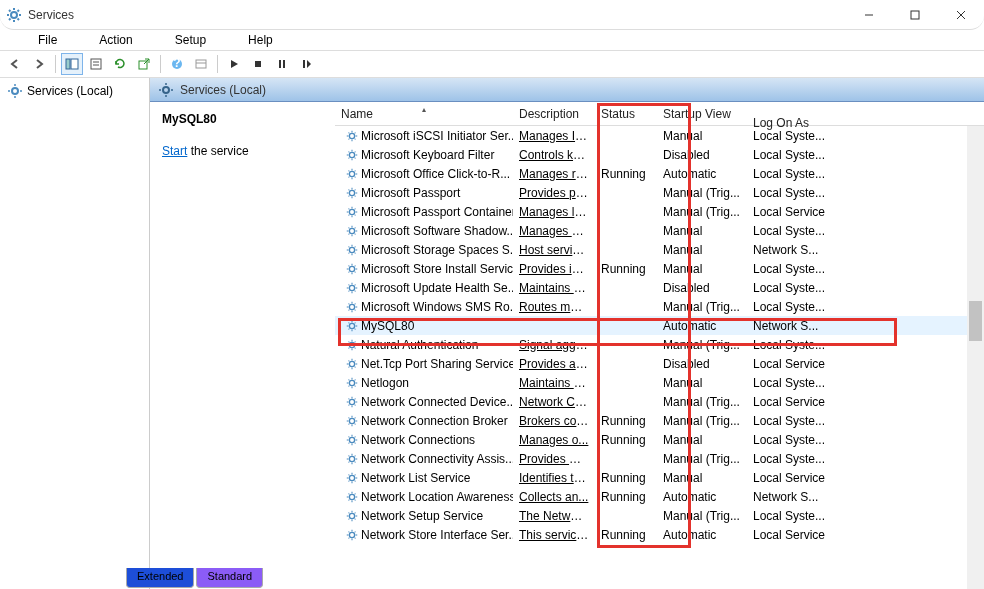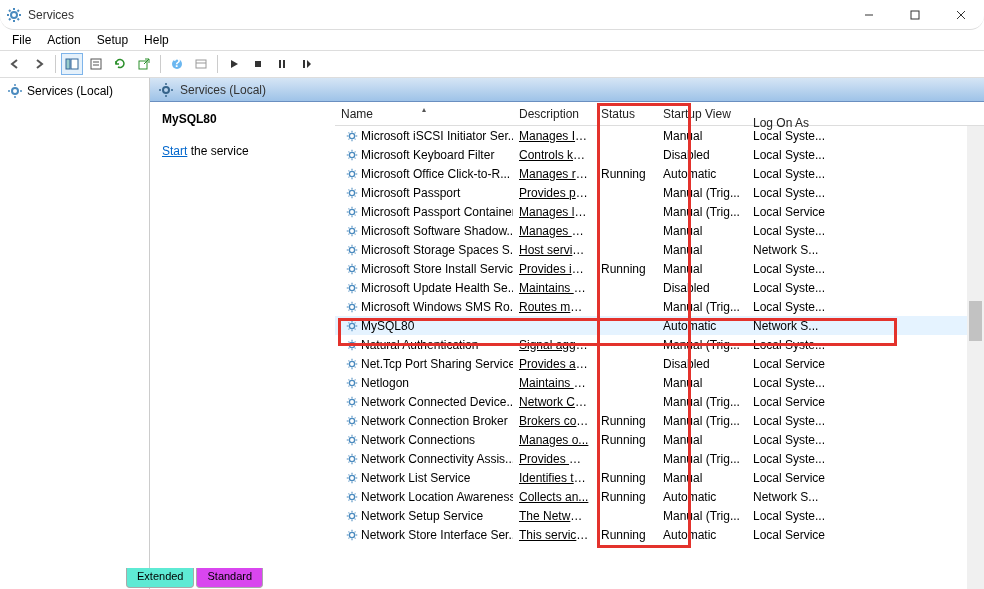--- a/index.html
+++ b/index.html
@@ -7,21 +7,21 @@
 
 
 .titlebar { height: 30px; display: flex; align-items: center; padding-left: 6px; border-bottom: 1px solid #ddd; border-radius: 14px; }
 .title-icon { width: 16px; height: 16px; margin-right: 6px; }
 .title-text { flex: 1; color: #333; }
 .win-controls { display: flex; }
 .win-btn { width: 46px; height: 30px; display: flex; align-items: center; justify-content: center; color: #333; }
 
 
 .menubar { height: 20px; display: flex; align-items: center; padding: 0 4px; }
-.menu-item { padding: 2px 8px; cursor: default; }
+.menu-item { padding: 2px 8px; cursor: default; margin-left: 26px; }
 
 
 .toolbar { height: 28px; border-top: 1px solid #ddd; border-bottom: 1px solid #ddd; display: flex; align-items: center; padding: 0 4px; gap: 2px; }
 .tool-btn { width: 22px; height: 22px; display: flex; align-items: center; justify-content: center; border: 1px solid transparent; }
 .tool-sep { width: 1px; height: 18px; background: #ccc; margin: 0 3px; }
 
 
 .main-area { display: flex; height: calc(589px - 30px - 20px - 28px); }
 .tree-pane { width: 150px; border-right: 1px solid #ccc; padding: 2px; }
 .tree-item { display: flex; align-items: center; padding: 2px 4px; background: #fff; border: 1px solid transparent; }
@@ -55,22 +55,22 @@
 .row .cell { padding: 0 6px; white-space: nowrap; overflow: hidden; text-overflow: ellipsis; }
 .row .svc-icon { width: 14px; height: 14px; margin-right: 2px; flex-shrink: 0; margin-left: 4px; }
 .cell.name { width: 178px; display: flex; align-items: center; }
 .cell.desc { width: 82px; text-decoration: underline; }
 .cell.status { width: 62px; }
 .cell.startup { width: 90px; }
 .cell.logon { width: 100px; }
 
 
 .tab-strip { position: absolute; left: 126px; bottom: 1px; display: flex; height: 20px; }
-.tab { padding: 2px 10px; border: 1px solid #aaa; border-top: none; background: #d946ef; border-radius: 0 0 4px 4px; margin-right: 2px; font-size: 11px; }
-.tab.active { background: #5eead4; }
+.tab { padding: 2px 10px; border: 1px solid #aaa; border-top: none; background: #8b5cf6; border-radius: 0 0 4px 4px; margin-right: 2px; font-size: 11px; }
+.tab.active { background: #1d4ed8; }
 
 
 .scroll-stub { position: absolute; right: 0; top: 24px; bottom: 0; width: 17px; background: #f0f0f0; }
 .scroll-thumb { position: absolute; right: 2px; top: 175px; width: 13px; height: 40px; background: #c2c2c2; }
 
 
 .annot { position: absolute; border: 3px solid #e3322c; pointer-events: none; }
 
 
 .gear { fill: #4b8bbf; }

